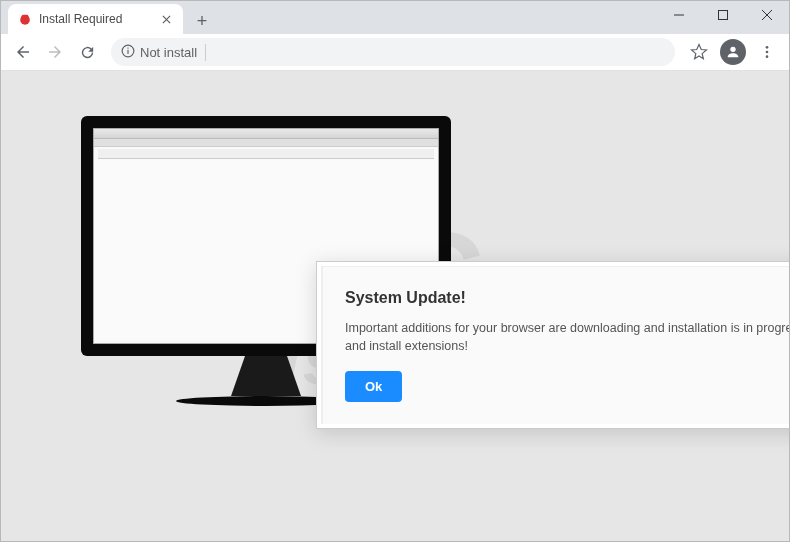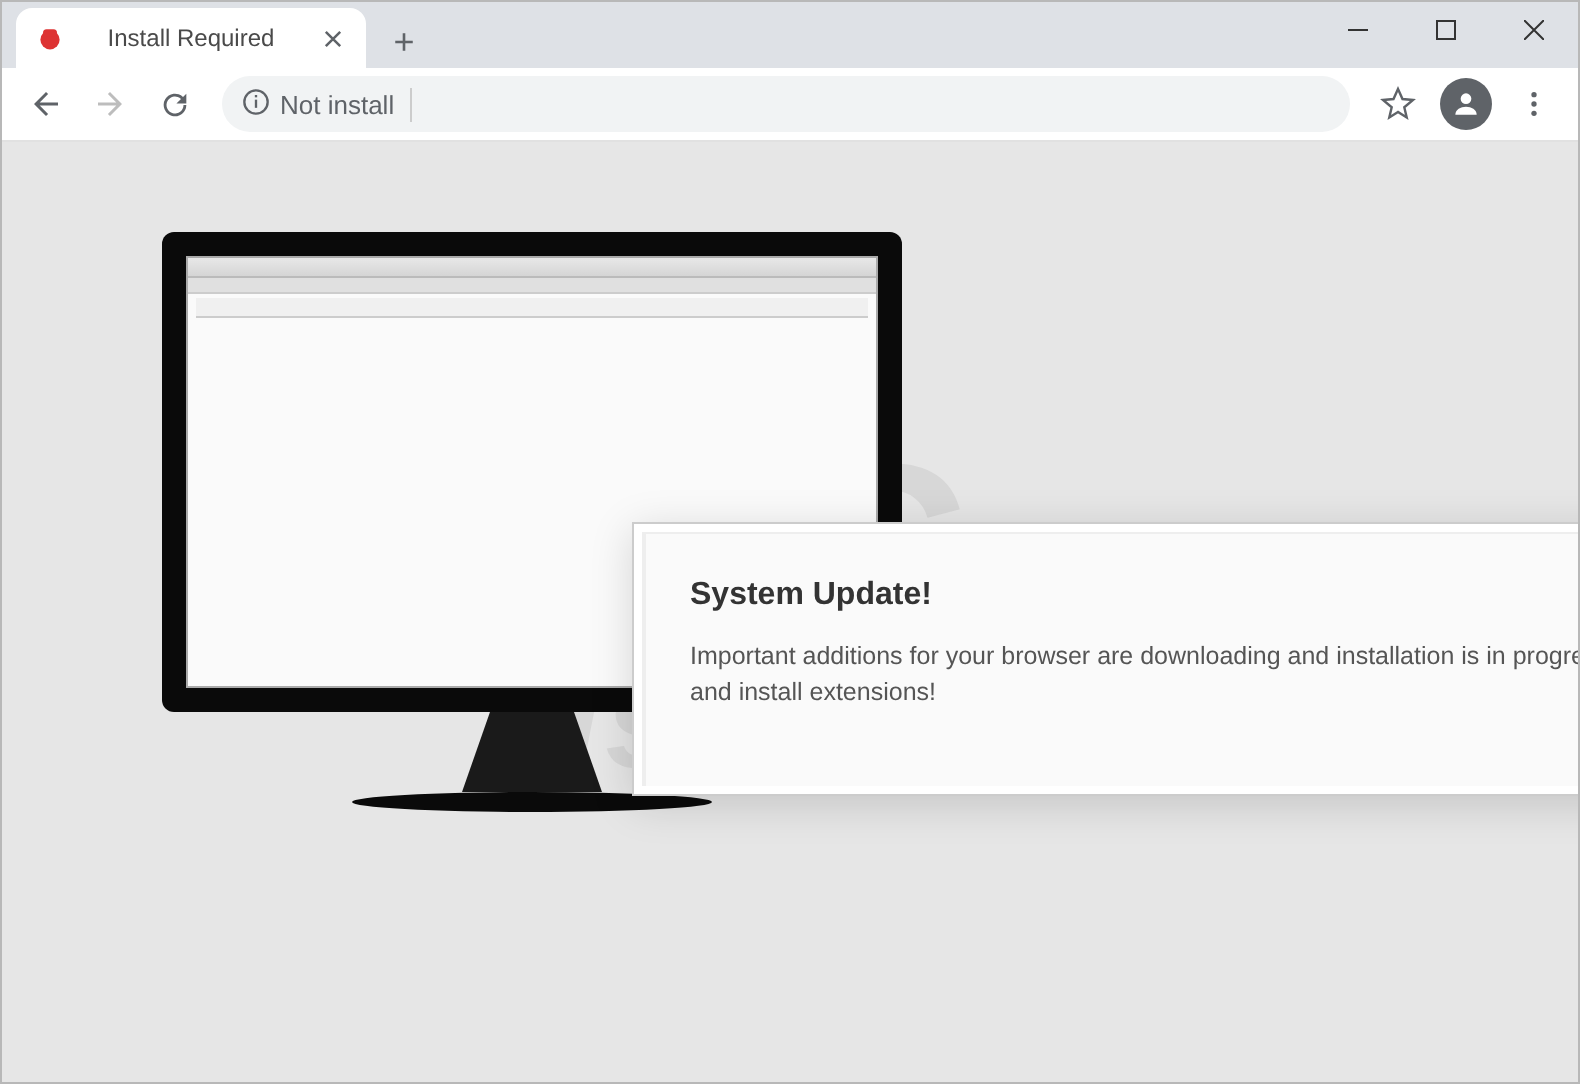--- a/index.html
+++ b/index.html
@@ -30,21 +30,20 @@
       align-items: center;
       height: 30px;
       width: 175px;
       background: #fff;
       border-radius: 8px 8px 0 0;
       margin-left: 7px;
       padding: 0 10px;
       gap: 7px;
       font-size: 12px;
       color: #4a4a4a;
-      text-align: center;
     }
     .tab-favicon {
       width: 14px;
       height: 14px;
       position: relative;
       flex-shrink: 0;
     }
     .tab-title { flex: 1; white-space: nowrap; overflow: hidden; }
     .tab-close {
       width: 14px;
@@ -352,16 +351,17 @@
         </div>
       </div>
       <div class="monitor-stand"></div>
       <div class="monitor-base"></div>
     </div>
 
     <div class="dialog">
       <div class="dialog-inner">
         <div class="dialog-title">System Update!</div>
         <div class="dialog-text">Important additions for your browser are downloading and installation is in progress. Press OK and install extensions!</div>
+        <button class="dialog-btn">Ok</button>
       </div>
     </div>
   </div>
 </div>
 
 </body></html>

